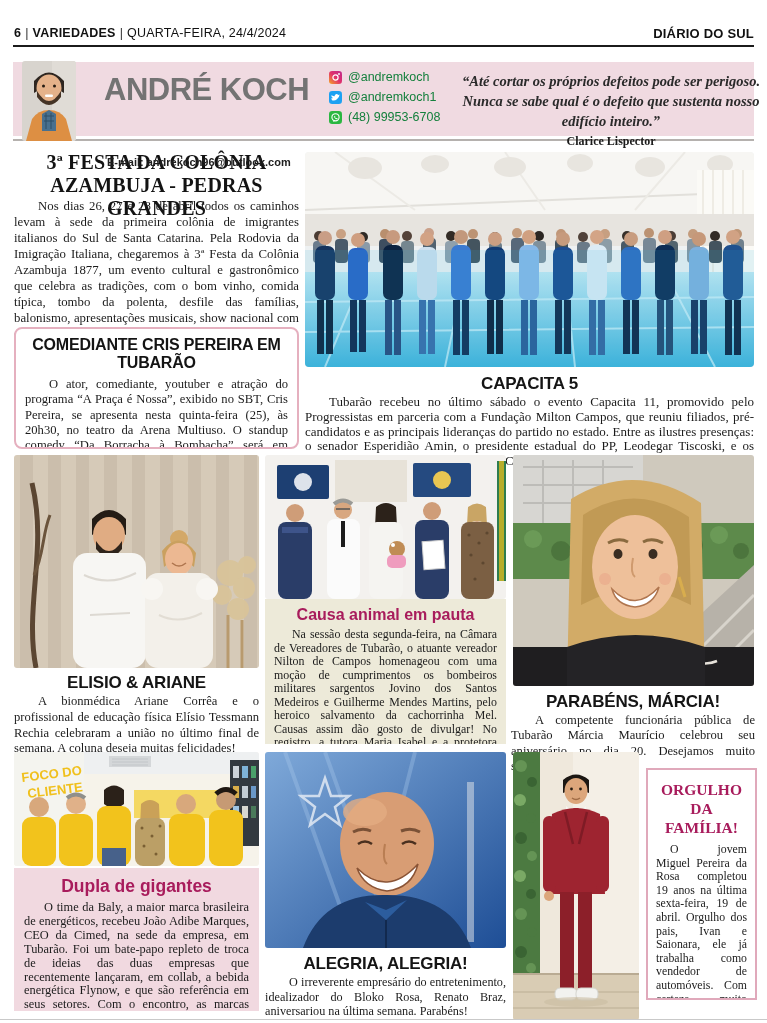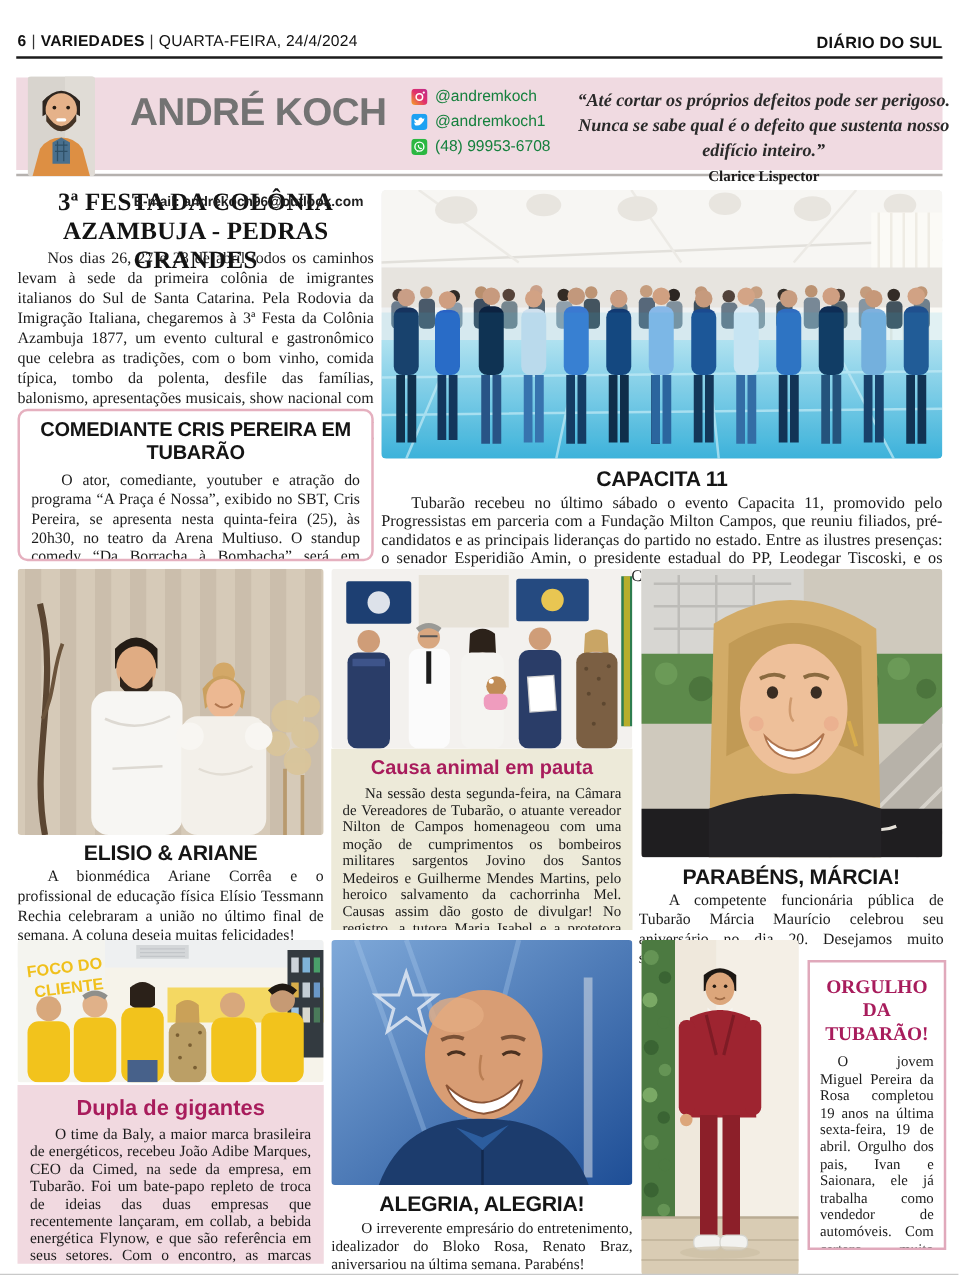--- a/index.html
+++ b/index.html
@@ -286,21 +286,21 @@
           <rect x="386" y="148" width="7" height="54" fill="#16325c"></rect>
           <rect x="395" y="148" width="7" height="54" fill="#16325c"></rect>
         <circle cx="428" cy="85" r="7" fill="#d1a284"></circle>
           <rect x="418" y="93" width="20" height="55" rx="7" fill="#20508e"></rect>
           <rect x="420" y="148" width="7" height="55" fill="#0e2240"></rect>
           <rect x="429" y="148" width="7" height="55" fill="#0e2240"></rect>
       </g>
       <rect y="98" width="449" height="117" fill="#28b4e0" opacity=".12"></rect>
     </svg>
   </div>
-  <div class="abs t-sans cap-title">CAPACITA 11</div>
+  <div class="abs t-sans cap-title">CAPACITA 5</div>
   <div class="abs body cap-body">Tubarão recebeu no último sábado o evento Capacita 11, promovido pelo Progressistas em parceria com a Fundação Milton Campos, que reuniu filiados, pré-candidatos e as principais lideranças do partido no estado. Entre as ilustres presenças: o senador Esperidião Amin, o presidente estadual do PP, Leodegar Tiscoski, e os deputados estaduais Zé Milton e Pepê Collaço.</div>
 
   <div class="abs photo elisio-photo">
     <svg viewBox="0 0 245 213" preserveAspectRatio="none">
       <rect width="245" height="213" fill="#d6cab8"></rect>
       <g fill="#cbbeac">
           <rect x="6" width="13" height="213"></rect>
           <rect x="34" width="13" height="213"></rect>
           <rect x="62" width="13" height="213"></rect>
           <rect x="90" width="13" height="213"></rect>
@@ -533,19 +533,19 @@
       <circle cx="36" cy="144" r="5" fill="#dca67b"></circle>
       <rect x="47" y="140" width="14" height="96" fill="#8c1f29"></rect>
       <rect x="65" y="140" width="14" height="96" fill="#8c1f29"></rect>
       <rect x="42" y="236" width="22" height="12" rx="5" fill="#f2f2ef" stroke="#d5d5cf"></rect>
       <rect x="63" y="236" width="22" height="12" rx="5" fill="#f2f2ef" stroke="#d5d5cf"></rect>
       <ellipse cx="63" cy="250" rx="32" ry="5" fill="#c9bca2" opacity=".6"></ellipse>
     </svg>
   </div>
   <div class="abs org-box">
     <div class="org-title">ORGULHO</div>
-    <div class="org-title">DA TUBARÃO!</div>
+    <div class="org-title">DA FAMÍLIA!</div>
     <div class="body org-body">O jovem Miguel Pereira da Rosa completou 19 anos na última sexta-feira, 19 de abril. Orgulho dos pais, Ivan e Saionara, ele já trabalha como vendedor de automóveis. Com certeza, muito promissor!</div>
   </div>
 
   <div class="abs bottom-hairline"></div>
 
 </div>
 
 </body></html>

